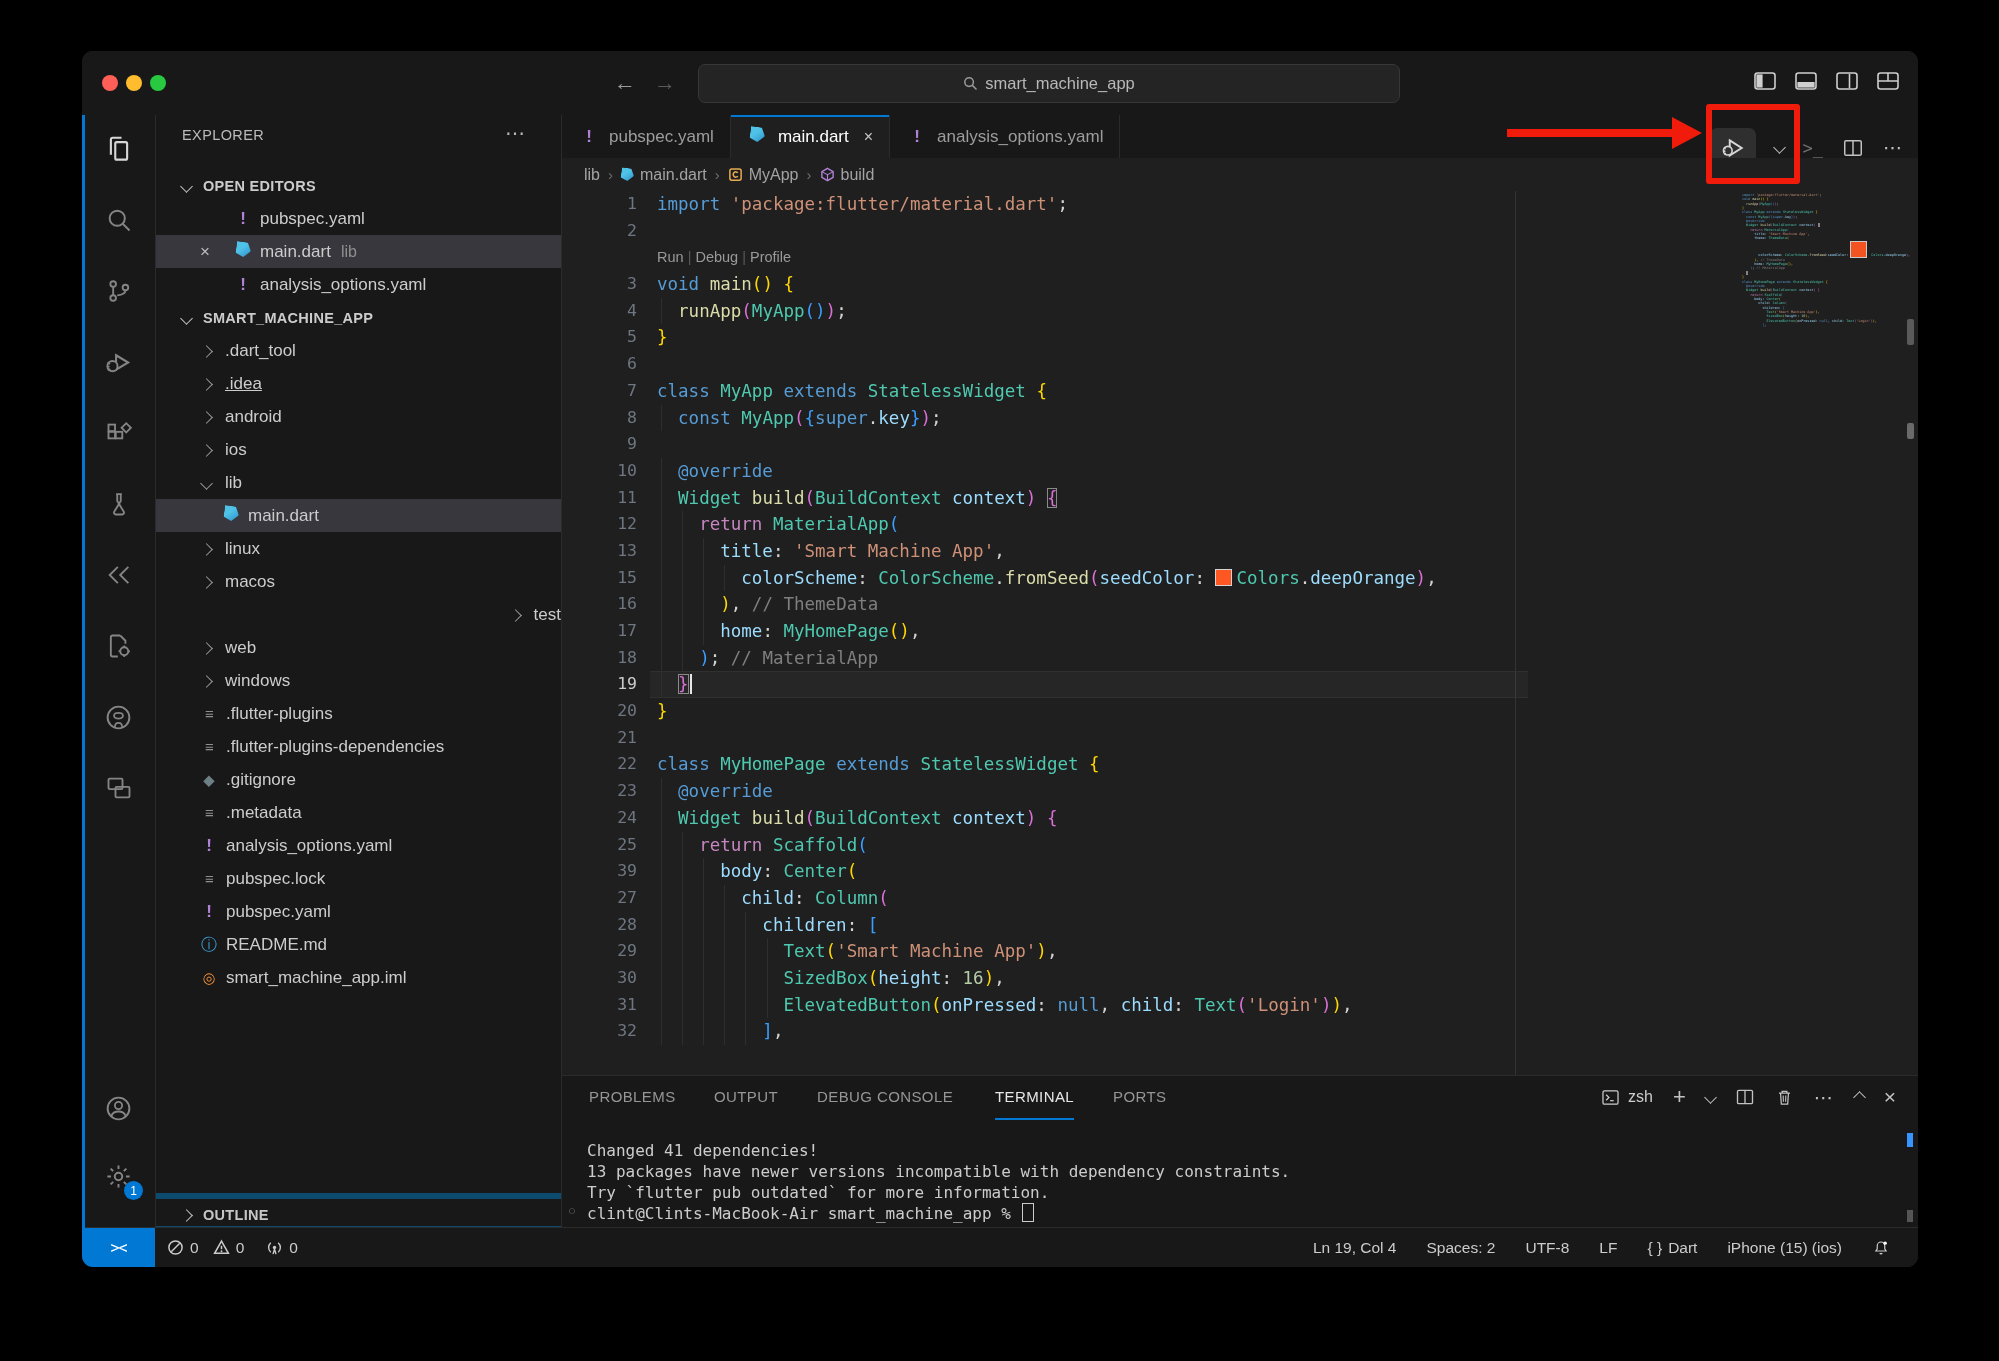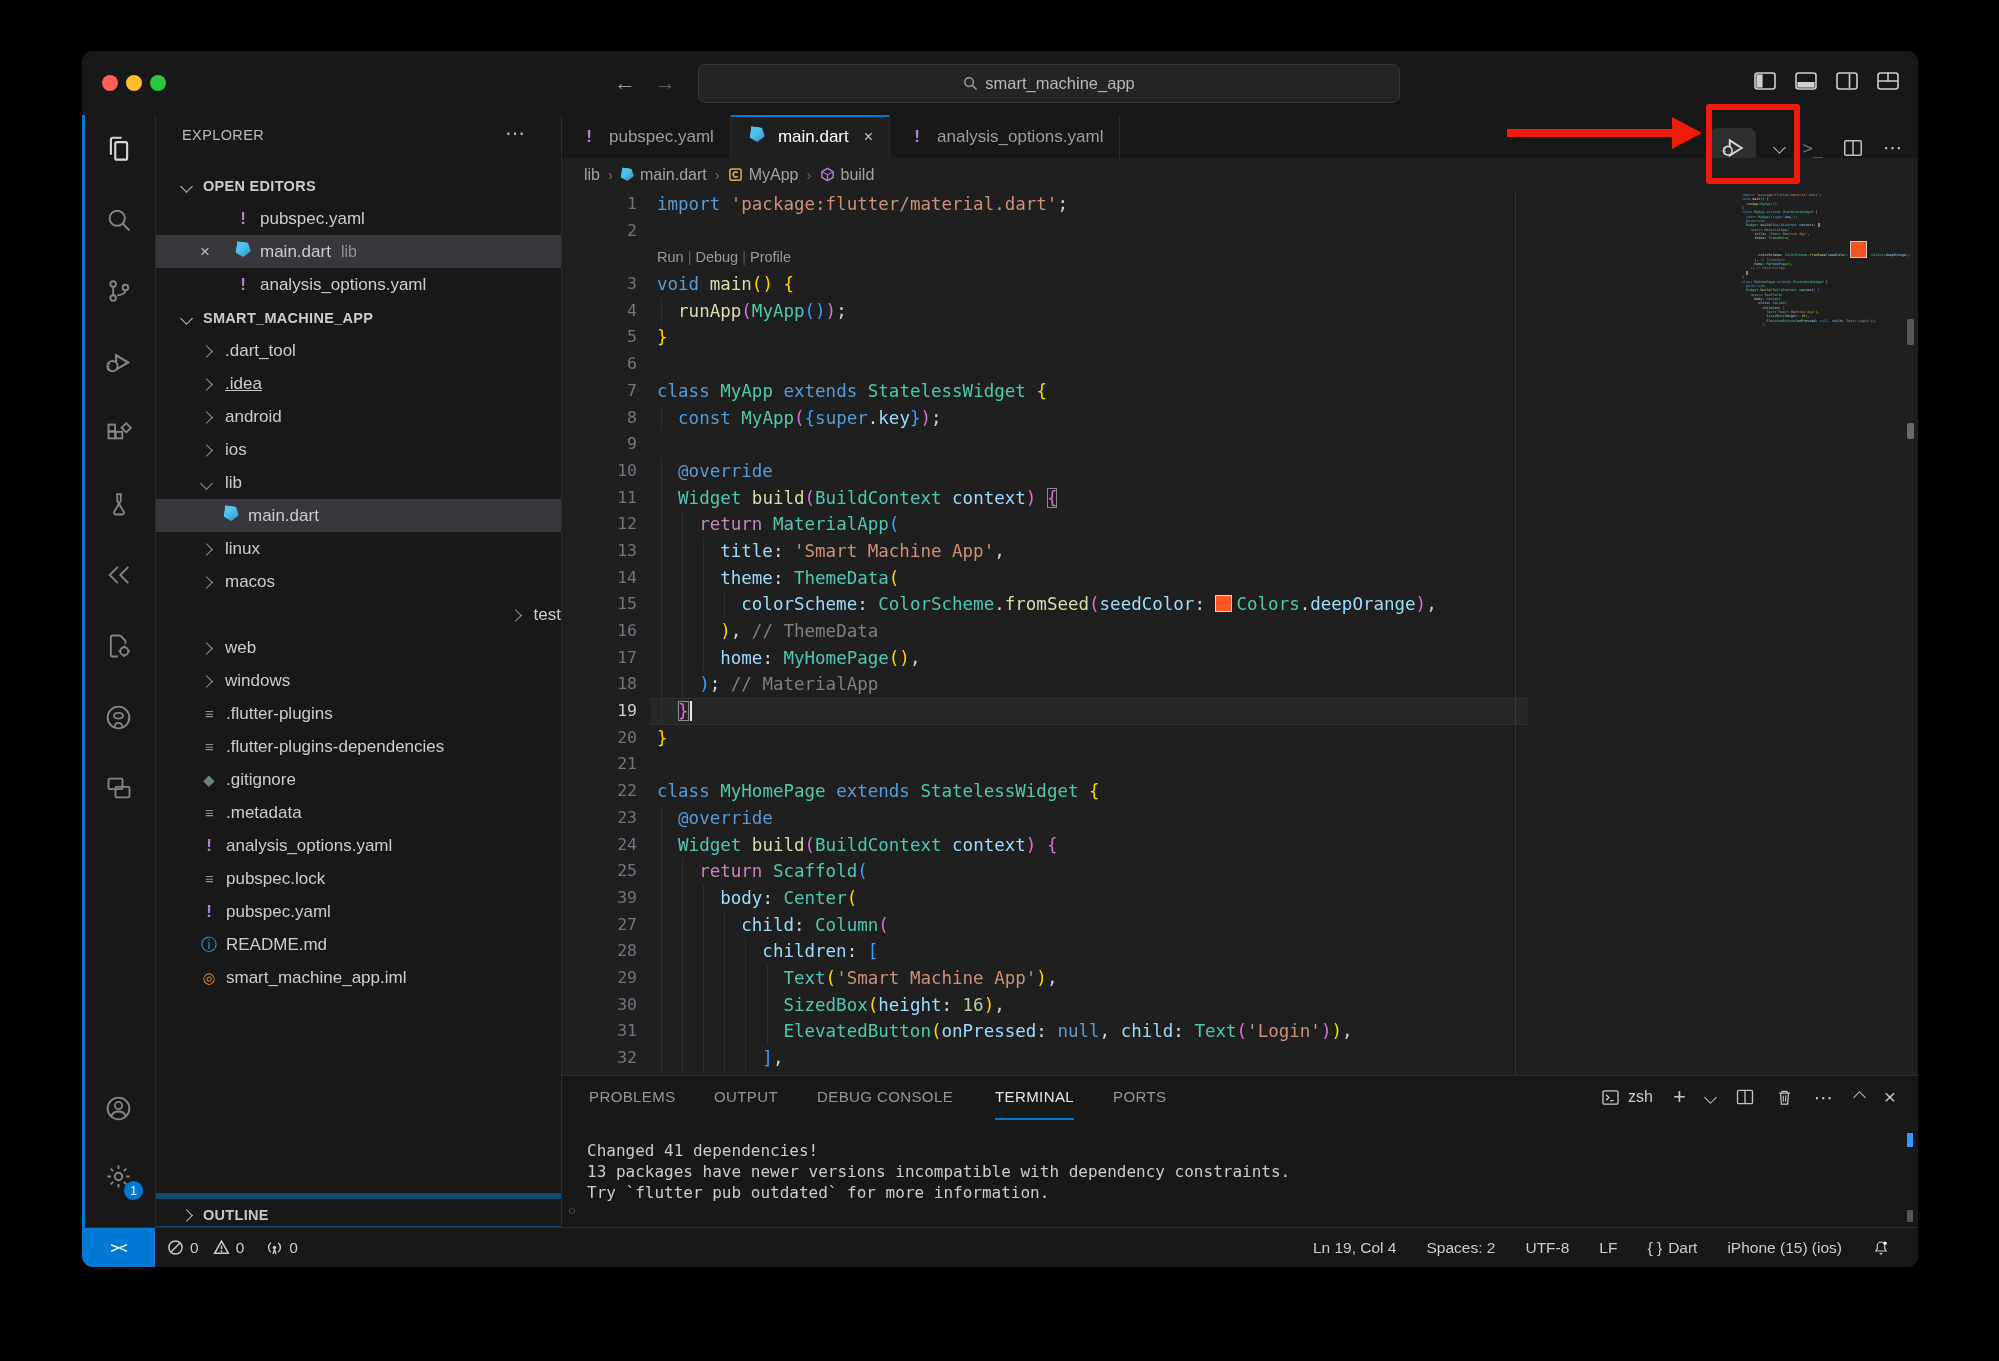--- a/index.html
+++ b/index.html
@@ -342,21 +342,20 @@
               <div class="crow"><span class="ln">4</span><span class="guide" style="left:99px"></span><span class="cd"><span class="tok p">  </span><span class="tok f">runApp</span><span class="tok b1">(</span><span class="tok t">MyApp</span><span class="tok b2">()</span><span class="tok b1">)</span><span class="tok p">;</span></span></div>
               <div class="crow"><span class="ln">5</span><span class="cd"><span class="tok b0">}</span></span></div>
               <div class="crow"><span class="ln">6</span><span class="cd"></span></div>
               <div class="crow"><span class="ln">7</span><span class="cd"><span class="tok k">class</span><span class="tok p"> </span><span class="tok t">MyApp</span><span class="tok p"> </span><span class="tok k">extends</span><span class="tok p"> </span><span class="tok t">StatelessWidget</span><span class="tok p"> </span><span class="tok b0">{</span></span></div>
               <div class="crow"><span class="ln">8</span><span class="guide" style="left:99px"></span><span class="cd"><span class="tok p">  </span><span class="tok k">const</span><span class="tok p"> </span><span class="tok t">MyApp</span><span class="tok b1">(</span><span class="tok b2">{</span><span class="tok k">super</span><span class="tok p">.</span><span class="tok v">key</span><span class="tok b2">}</span><span class="tok b1">)</span><span class="tok p">;</span></span></div>
               <div class="crow"><span class="ln">9</span><span class="cd"></span></div>
               <div class="crow"><span class="ln">10</span><span class="guide" style="left:99px"></span><span class="cd"><span class="tok p">  </span><span class="tok k">@override</span></span></div>
               <div class="crow"><span class="ln">11</span><span class="guide" style="left:99px"></span><span class="cd"><span class="tok p">  </span><span class="tok t">Widget</span><span class="tok p"> </span><span class="tok f">build</span><span class="tok b1">(</span><span class="tok t">BuildContext</span><span class="tok p"> </span><span class="tok v">context</span><span class="tok b1">)</span><span class="tok p"> </span><span class="tok b1 box">{</span></span></div>
               <div class="crow"><span class="ln">12</span><span class="guide" style="left:99px"></span><span class="guide" style="left:120.1px"></span><span class="cd"><span class="tok p">    </span><span class="tok c">return</span><span class="tok p"> </span><span class="tok t">MaterialApp</span><span class="tok b2">(</span></span></div>
               <div class="crow"><span class="ln">13</span><span class="guide" style="left:99px"></span><span class="guide" style="left:120.1px"></span><span class="guide" style="left:141.2px"></span><span class="cd"><span class="tok p">      </span><span class="tok v">title</span><span class="tok p">: </span><span class="tok s">'Smart Machine App'</span><span class="tok p">,</span></span></div>
-              <div class="crow"><span class="ln">14</span><span class="guide" style="left:99px"></span><span class="guide" style="left:120.1px"></span><span class="guide" style="left:141.2px"></span><span class="cd"><span class="tok p">      </span><span class="tok v">theme</span><span class="tok p">: </span><span class="tok t">ThemeData</span><span class="tok b3">(</span></span></div>
               <div class="crow"><span class="ln">15</span><span class="guide" style="left:99px"></span><span class="guide" style="left:120.1px"></span><span class="guide" style="left:141.2px"></span><span class="guide" style="left:162.3px"></span><span class="cd"><span class="tok p">        </span><span class="tok v">colorScheme</span><span class="tok p">: </span><span class="tok t">ColorScheme</span><span class="tok p">.</span><span class="tok f">fromSeed</span><span class="tok b4">(</span><span class="tok v">seedColor</span><span class="tok p">: </span><span class="swatch"></span><span class="tok t">Colors</span><span class="tok p">.</span><span class="tok v">deepOrange</span><span class="tok b4">)</span><span class="tok p">,</span></span></div>
               <div class="crow"><span class="ln">16</span><span class="guide" style="left:99px"></span><span class="guide" style="left:120.1px"></span><span class="guide" style="left:141.2px"></span><span class="cd"><span class="tok p">      </span><span class="tok b3">)</span><span class="tok p">, </span><span class="tok m">// ThemeData</span></span></div>
               <div class="crow"><span class="ln">17</span><span class="guide" style="left:99px"></span><span class="guide" style="left:120.1px"></span><span class="guide" style="left:141.2px"></span><span class="cd"><span class="tok p">      </span><span class="tok v">home</span><span class="tok p">: </span><span class="tok t">MyHomePage</span><span class="tok b3">()</span><span class="tok p">,</span></span></div>
               <div class="crow"><span class="ln">18</span><span class="guide" style="left:99px"></span><span class="guide" style="left:120.1px"></span><span class="cd"><span class="tok p">    </span><span class="tok b2">)</span><span class="tok p">; </span><span class="tok m">// MaterialApp</span></span></div>
               <div class="crow cur"><div class="hl"></div><span class="ln">19</span><span class="guide" style="left:99px"></span><span class="cd"><span class="tok p">  </span><span class="tok b1 box">}</span><span class="cursorbar"></span></span></div>
               <div class="crow"><span class="ln">20</span><span class="cd"><span class="tok b0">}</span></span></div>
               <div class="crow"><span class="ln">21</span><span class="cd"></span></div>
               <div class="crow"><span class="ln">22</span><span class="cd"><span class="tok k">class</span><span class="tok p"> </span><span class="tok t">MyHomePage</span><span class="tok p"> </span><span class="tok k">extends</span><span class="tok p"> </span><span class="tok t">StatelessWidget</span><span class="tok p"> </span><span class="tok b0">{</span></span></div>
               <div class="crow"><span class="ln">23</span><span class="guide" style="left:99px"></span><span class="cd"><span class="tok p">  </span><span class="tok k">@override</span></span></div>
               <div class="crow"><span class="ln">24</span><span class="guide" style="left:99px"></span><span class="cd"><span class="tok p">  </span><span class="tok t">Widget</span><span class="tok p"> </span><span class="tok f">build</span><span class="tok b1">(</span><span class="tok t">BuildContext</span><span class="tok p"> </span><span class="tok v">context</span><span class="tok b1">)</span><span class="tok p"> </span><span class="tok b1">{</span></span></div>
@@ -397,21 +396,21 @@
             <svg width="19" height="20" viewBox="0 0 24 24">
                 <path d="M5 7h14M9 7V4.8h6V7M7 7l1 14h8l1-14" fill="none" stroke="#c2c2c2" stroke-width="1.6"></path>
                 <line x1="10.3" y1="10" x2="10.6" y2="18" stroke="#c2c2c2" stroke-width="1.4"></line>
                 <line x1="13.7" y1="10" x2="13.4" y2="18" stroke="#c2c2c2" stroke-width="1.4"></line>
               </svg>
             <span style="font-size:19px;letter-spacing:2px">⋯</span>
             <span class="chev" style="transform:rotate(-135deg);border-color:#c2c2c2"></span>
             <span style="font-size:21px">×</span>
           </div>
           <div class="termdot">○</div>
-          <div class="termtext mono" id="termtext"><div>Changed 41 dependencies!</div><div>13 packages have newer versions incompatible with dependency constraints.</div><div>Try `flutter pub outdated` for more information.</div></div>
+          <div class="termtext mono" id="termtext"><div>Changed 41 dependencies!</div><div>13 packages have newer versions incompatible with dependency constraints.</div><div>Try `flutter pub outdated` for more information.</div><div>clint@Clints-MacBook-Air smart_machine_app % <span class="tcursor"></span></div></div>
           <div class="pscroll-b"></div>
           <div class="pscroll-g"></div>
         </div>
       </div>
     </div>
 
     <div class="statusbar">
       <div class="remotebox">
           <span class="mono">&gt;&lt;</span>
         </div>

